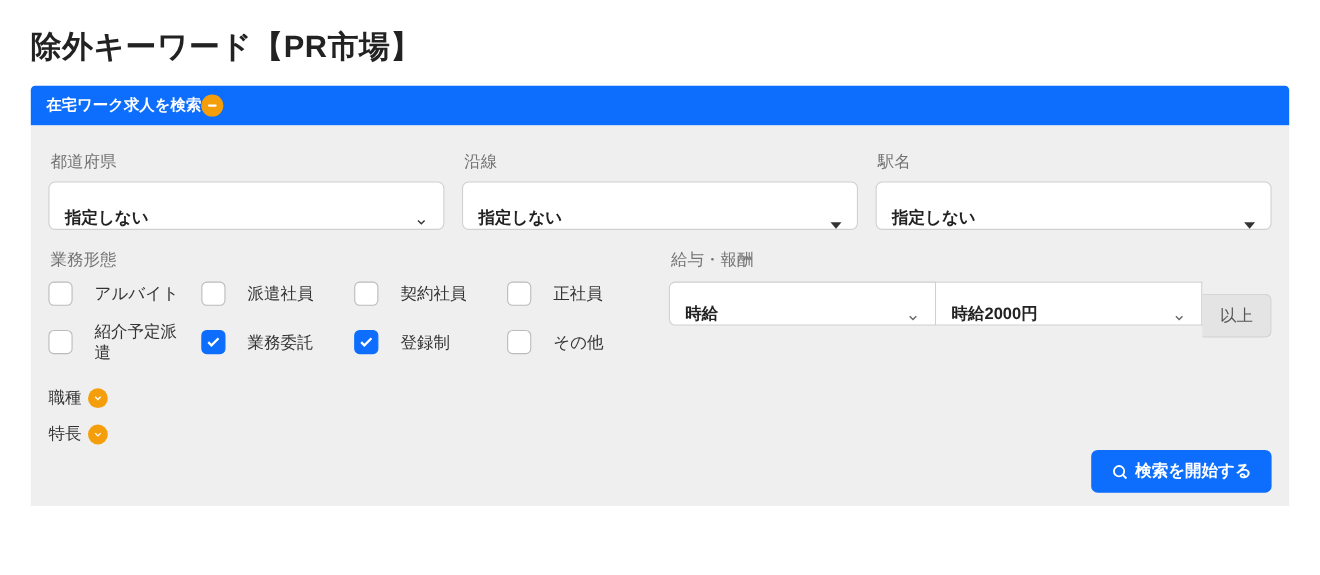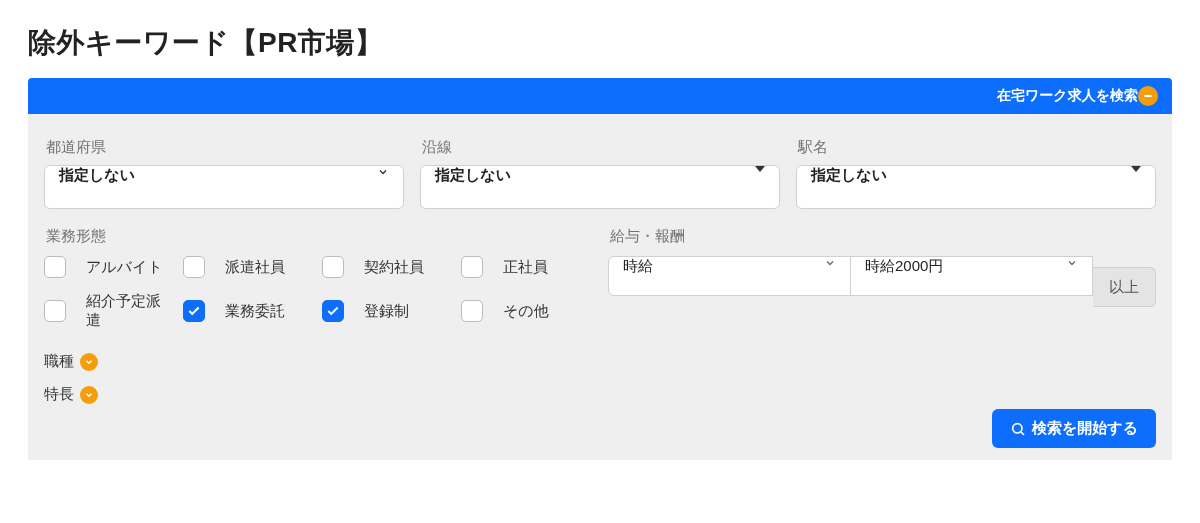--- a/index.html
+++ b/index.html
@@ -20,21 +20,21 @@
   }
   .panel {
     border-radius: 4px 4px 0 0;
     overflow: visible;
   }
   .panel-header {
     background: #0d6efd;
     color: #fff;
     display: flex;
     align-items: center;
-    justify-content: flex-end;
+    justify-content: flex-start;
     padding: 8px 14px;
     border-radius: 4px 4px 0 0;
     font-size: 14px;
     font-weight: 600;
   }
   .collapse-btn {
     width: 20px;
     height: 20px;
     border-radius: 50%;
     background: #f59e0b;
@@ -70,29 +70,29 @@
     color: #737373;
     font-weight: 400;
     padding-left: 2px;
   }
   .select, .input {
     background: #fff;
     border: 1px solid #d0d0d0;
     border-radius: 6px;
     height: 44px;
     display: flex;
-    align-items: flex-start;
+    align-items: flex-end;
     padding: 0 14px;
     font-size: 15px;
     color: #222;
     position: relative;
   }
   .select { cursor: pointer; }
   .select .value { flex: 1; font-weight: 600; }
-  .select .value.normal { font-weight: 400; }
+  .select .value.normal { font-weight: 700; }
   .input input {
     border: none;
     outline: none;
     width: 100%;
     font-size: 15px;
     background: transparent;
   }
   .input input::placeholder { color: #8a8a8a; }
   .chevron {
     width: 12px; height: 12px;

